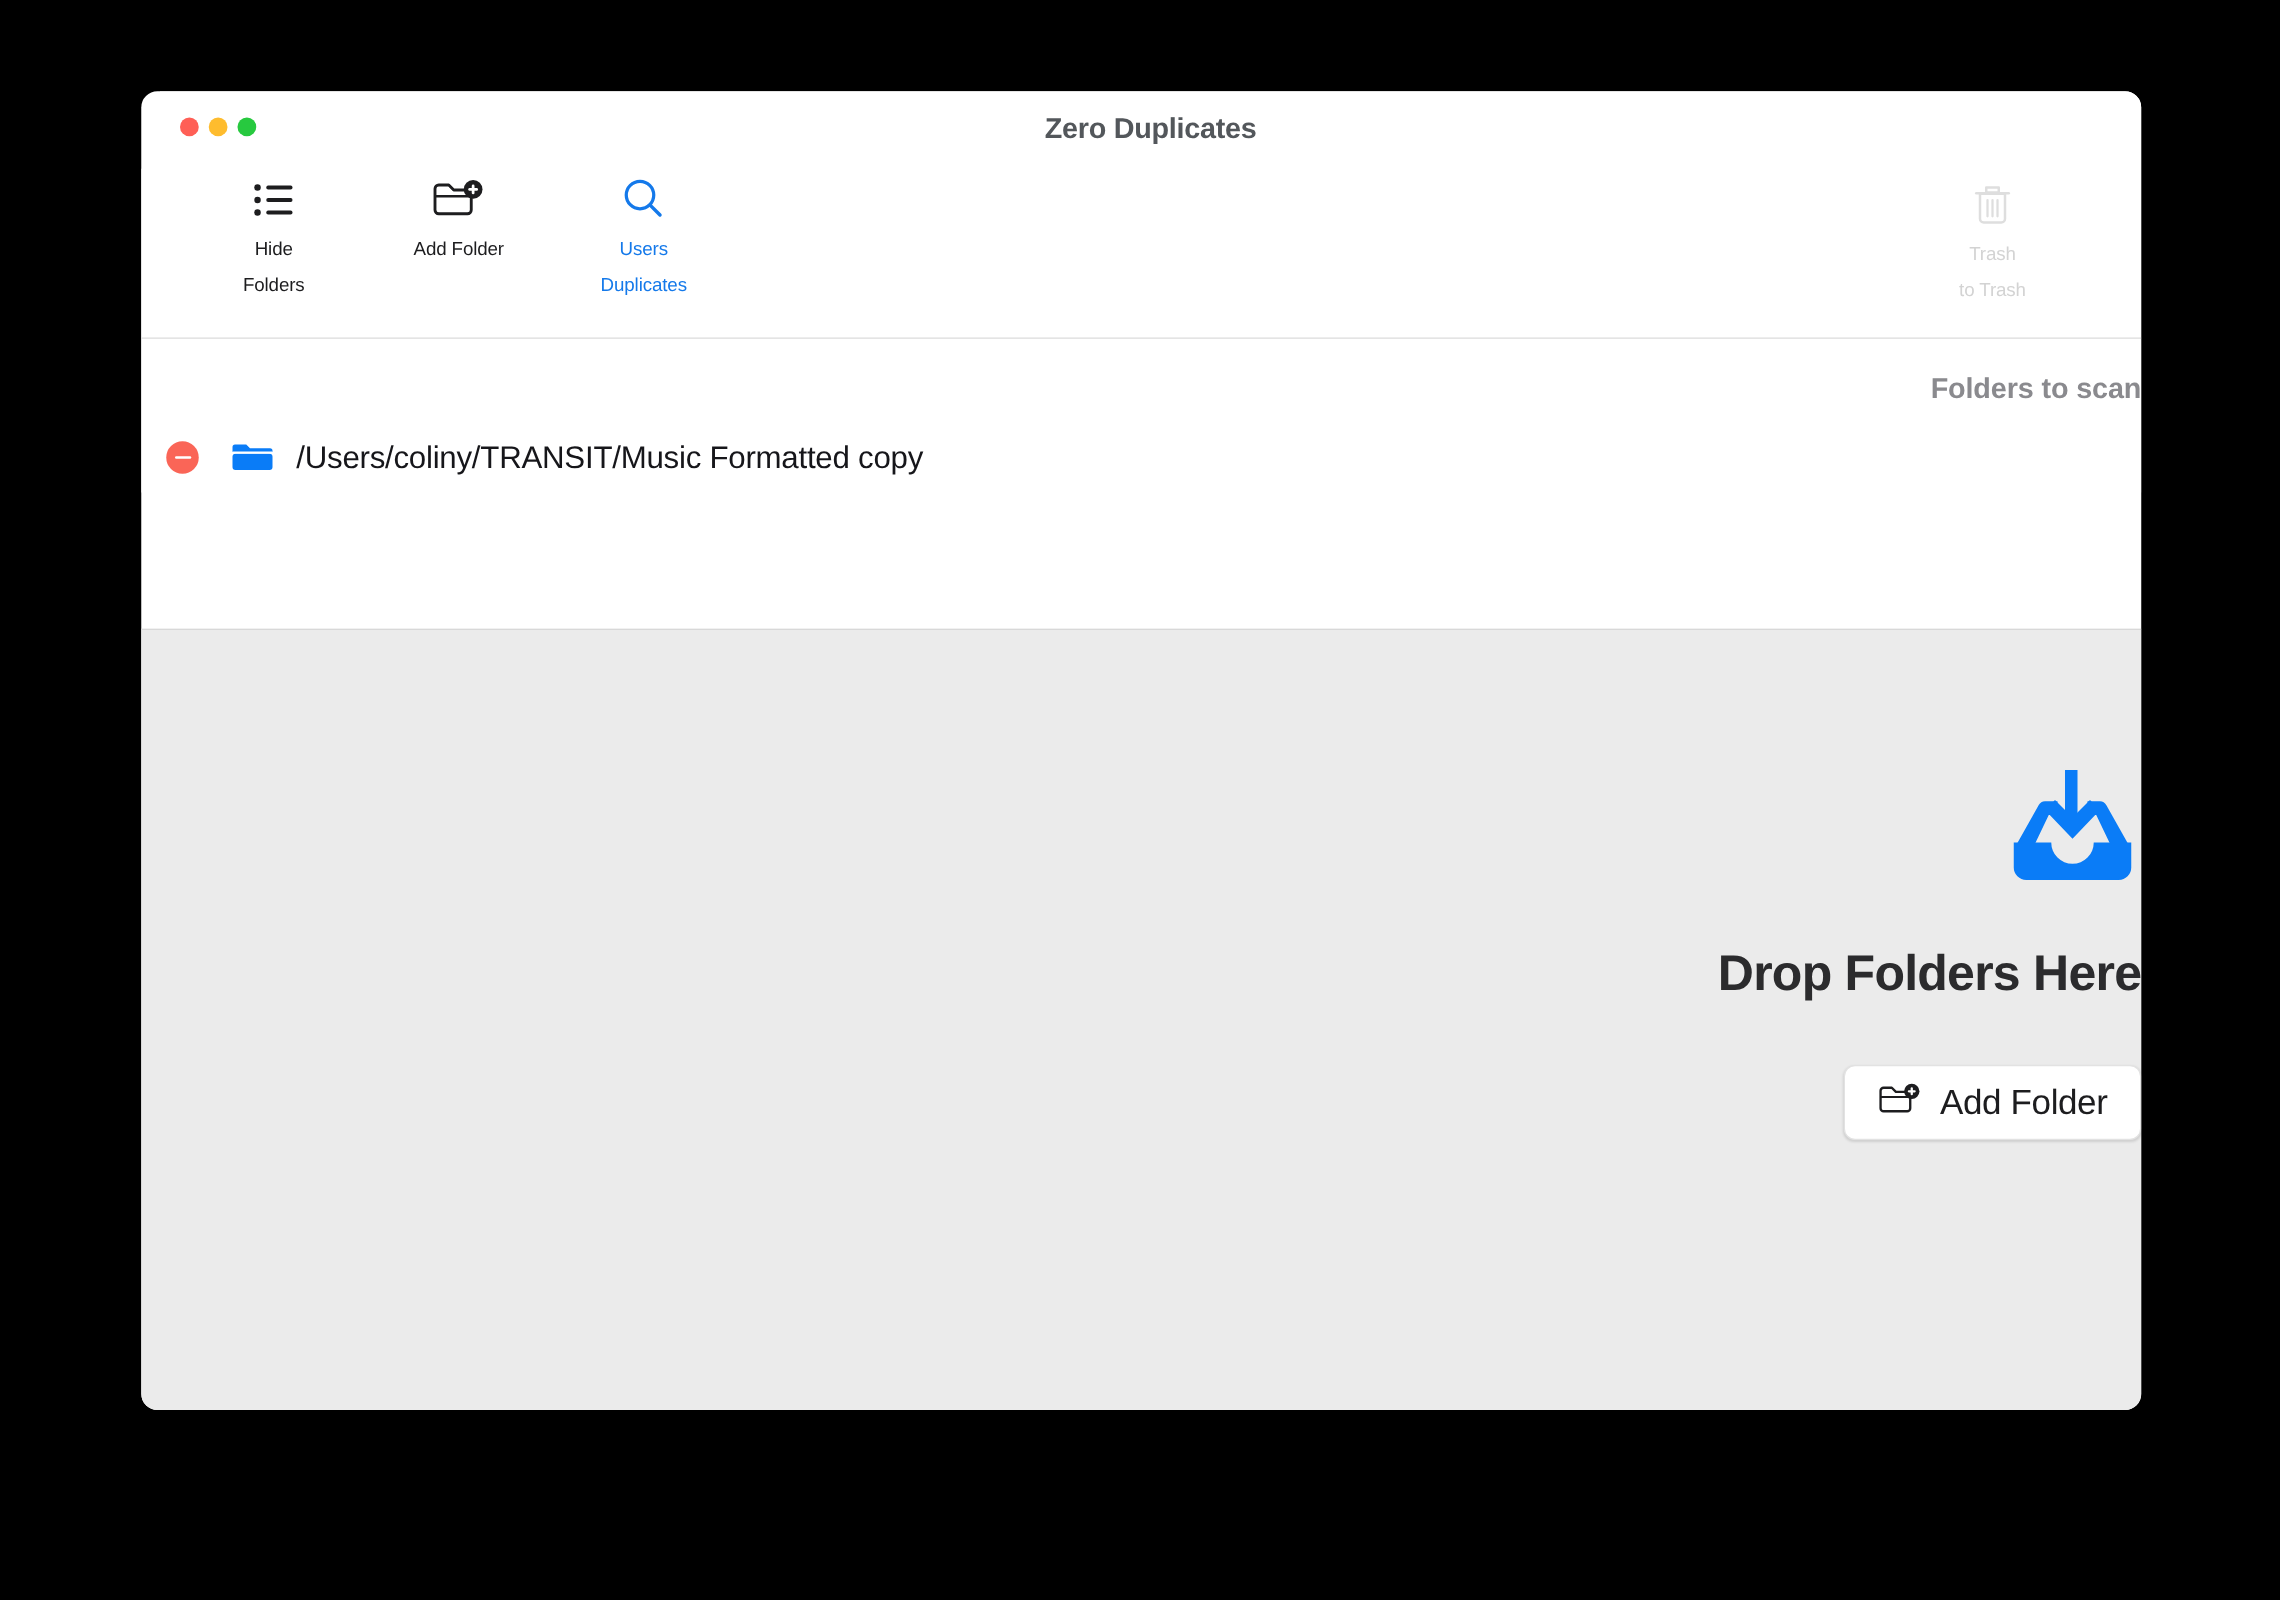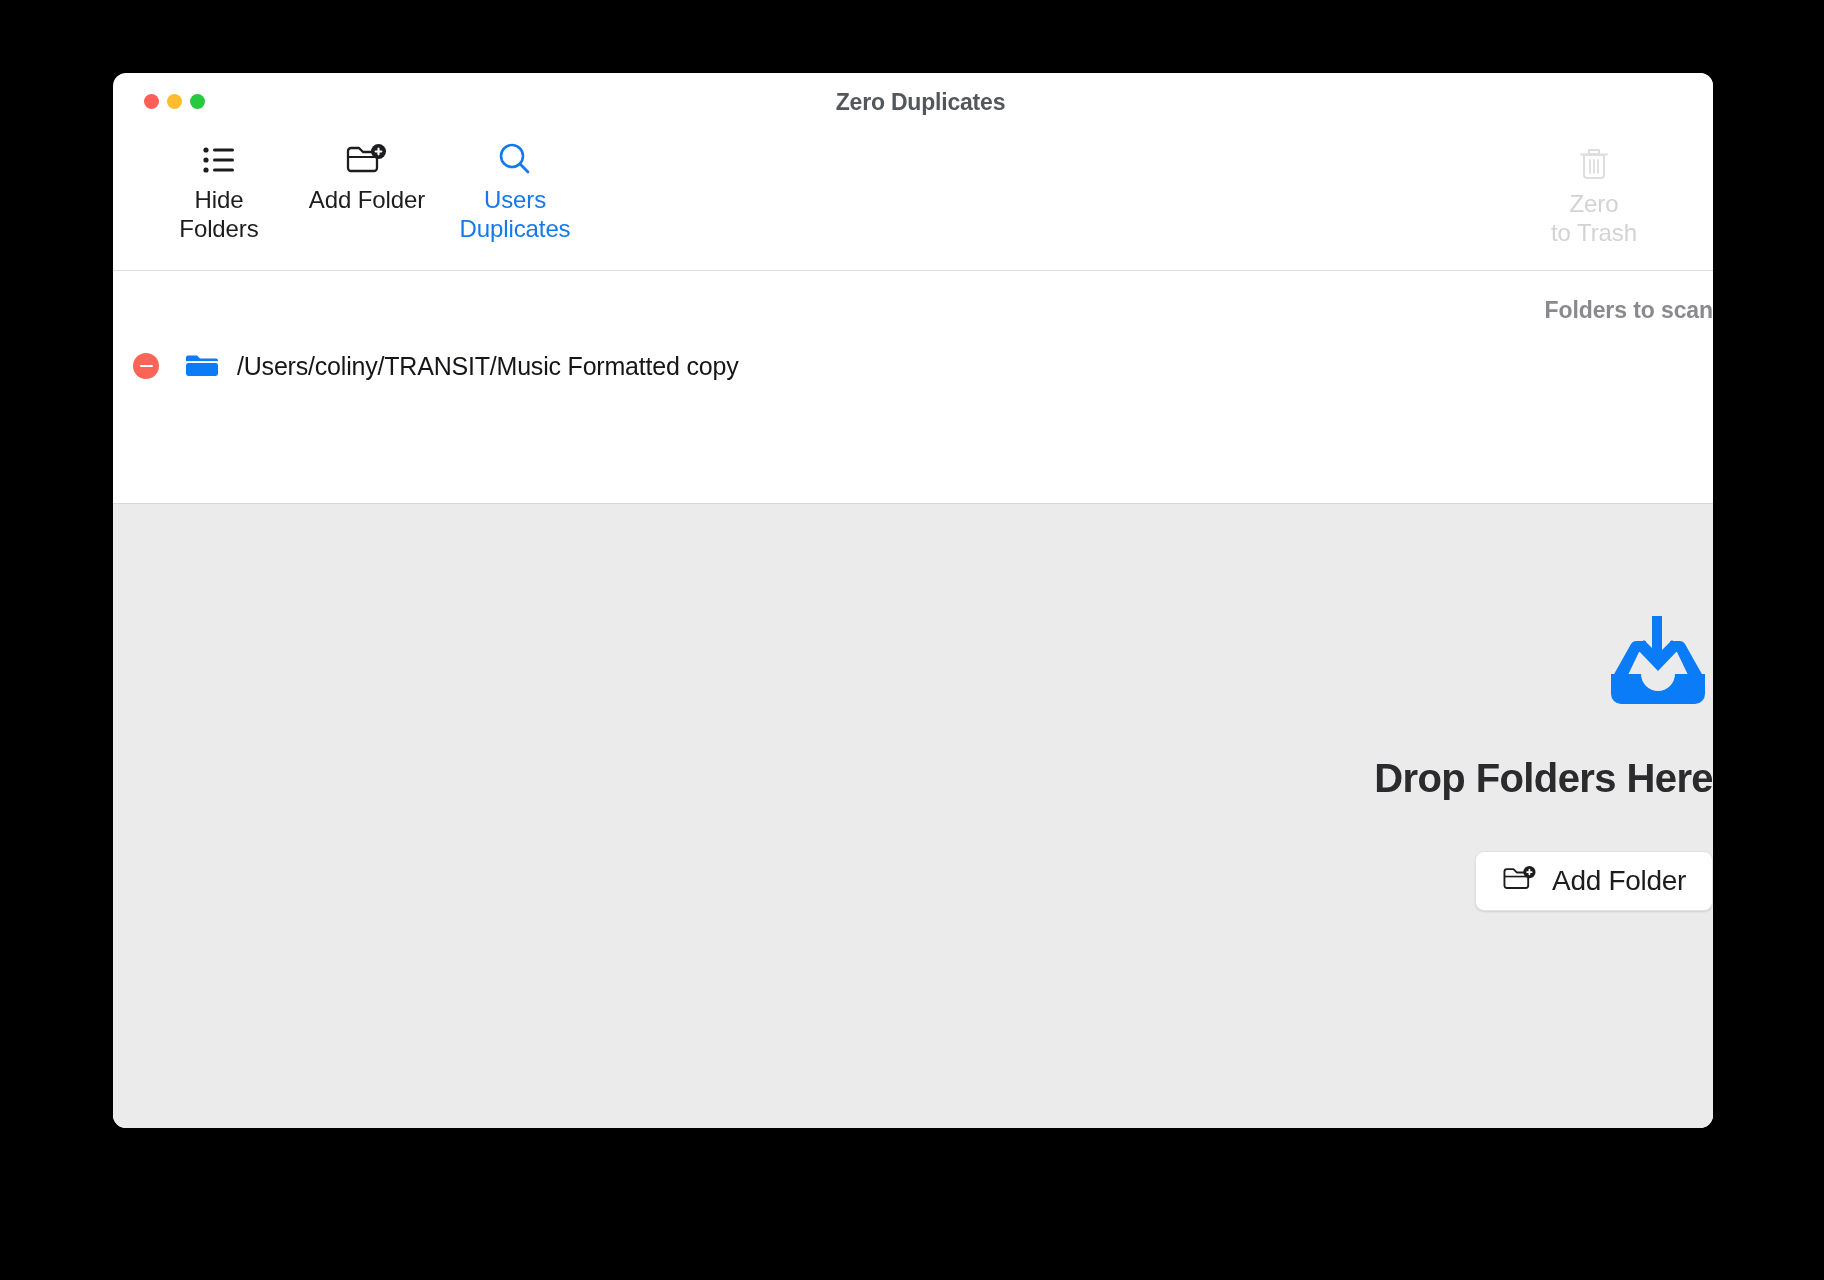--- a/index.html
+++ b/index.html
@@ -83,21 +83,21 @@
     cursor: default;
   }
   .tb-icon {
     height: 46px;
     display: flex;
     align-items: center;
     justify-content: center;
   }
   .tb-label {
     margin-top: 4px;
-    font-size: 24px;
+    font-size: 15px;
     line-height: 25px;
     text-align: center;
     color: #1d1d1f;
     letter-spacing: -0.1px;
   }
   .tb-label.accent { color: #1479ea; }
   .tb-label.disabled { color: #d3d3d3; }
 
   .tb-item-trash {
     position: absolute;
@@ -266,21 +266,21 @@
       <div class="tb-icon">
         <svg width="36" height="40" viewBox="0 0 36 40">
           <path d="M13 6 h10 v4 h-10 z" fill="none" stroke="#dedede" stroke-width="2" stroke-linejoin="round"></path>
           <line x1="5" y1="10.5" x2="31" y2="10.5" stroke="#dedede" stroke-width="2" stroke-linecap="round"></line>
           <path d="M8 11 h20 v20 a3 3 0 0 1 -3 3 h-14 a3 3 0 0 1 -3 -3 z" fill="none" stroke="#dedede" stroke-width="2" stroke-linejoin="round"></path>
           <line x1="14" y1="16" x2="14" y2="29" stroke="#dedede" stroke-width="1.8" stroke-linecap="round"></line>
           <line x1="18" y1="16" x2="18" y2="29" stroke="#dedede" stroke-width="1.8" stroke-linecap="round"></line>
           <line x1="22" y1="16" x2="22" y2="29" stroke="#dedede" stroke-width="1.8" stroke-linecap="round"></line>
         </svg>
       </div>
-      <div class="tb-label disabled">Zero</div>
+      <div class="tb-label disabled">Trash</div>
       <div class="tb-label disabled">to Trash</div>
     </div>
 
   </div>
 
   <div id="folders-panel">
     <div id="folders-heading">Folders to scan</div>
 
     <div class="folder-row">
       <div class="remove-btn">

